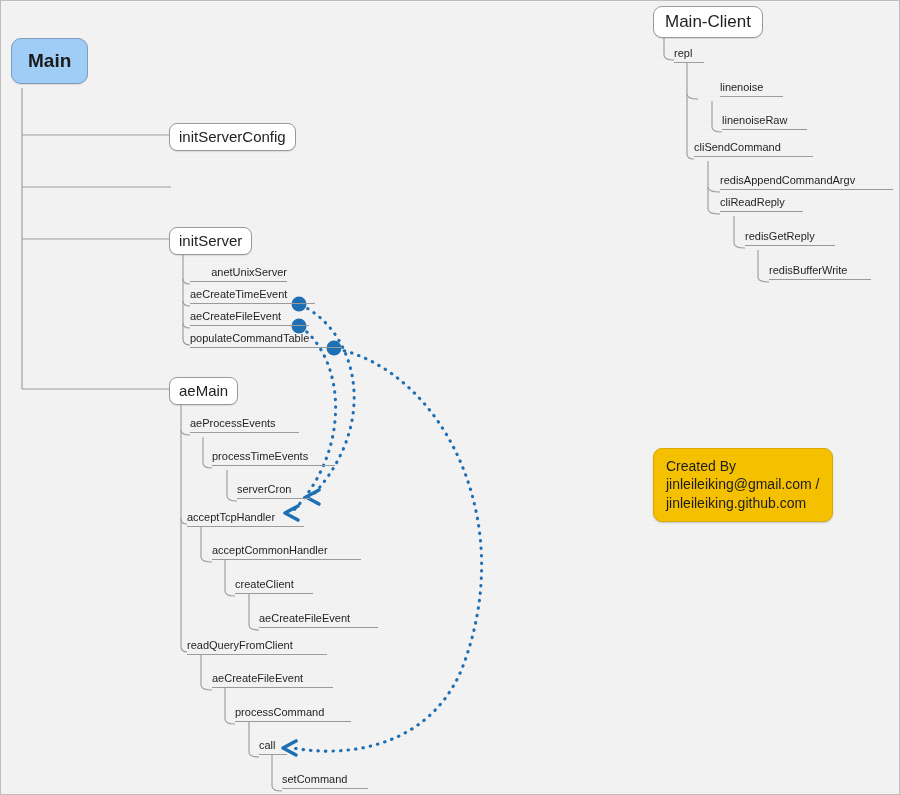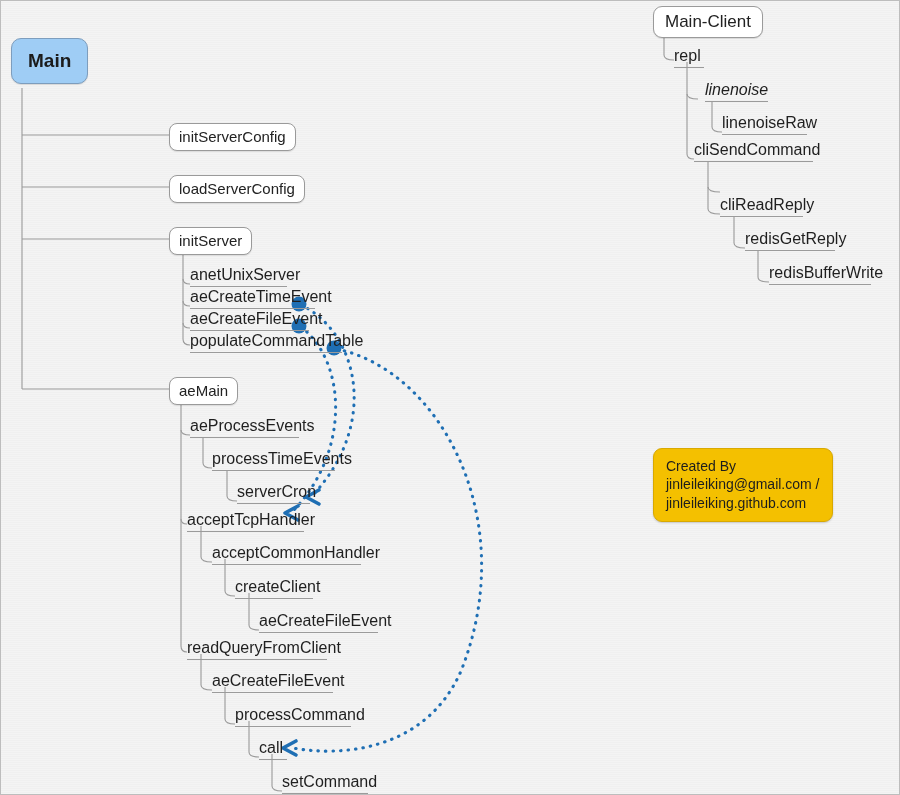--- a/index.html
+++ b/index.html
@@ -51,21 +51,21 @@
     color:#1b1b1b;
   }
   .node-box.root-plain{
     font-size:17px;
     padding:6px 11px 7px 11px;
     border-radius:9px;
   }
   
   .node-text{
     position:absolute;
-    font-size:16px;
+    font-size:11px;
     line-height:1;
     color:#1f1f1f;
     white-space:nowrap;
     padding-bottom:3px;
     border-bottom:1px solid #9b9b9b;
   }
   
   .note{
     position:absolute;
     background:#f4c000;
@@ -162,21 +162,20 @@
     <g stroke="#1f6fb4" stroke-width="3.6" fill="none" stroke-linecap="round" stroke-linejoin="round">
       <path d="M318,489 L305,496 L318,503"></path>
       <path d="M297,505 L284,512 L297,519"></path>
       <path d="M295,740 L282,747 L295,754"></path>
     </g>
   </svg>
 
   <div class="node-box" style="left:168px;top:122px;">initServerConfig</div>
 
   <div class="node-box root" style="left:10px;top:37px;">Main</div>
-  <div class="node-box" style="left:168px;top:174px;">loadServerConfig</div>
   <div class="node-box" style="left:168px;top:226px;">initServer</div>
 
   <div class="node-text" style="left:189px;top:266px;width:97px;text-align:right;">anetUnixServer</div>
   <div class="node-text" style="left:189px;top:288px;width:125px;">aeCreateTimeEvent</div>
   <div class="node-text" style="left:189px;top:310px;width:119px;">aeCreateFileEvent</div>
   <div class="node-text" style="left:189px;top:332px;width:152px;">populateCommandTable</div>
 
   <div class="node-box" style="left:168px;top:376px;">aeMain</div>
 
   <div class="node-text" style="left:189px;top:417px;width:109px;">aeProcessEvents</div>
@@ -188,23 +187,24 @@
   <div class="node-text" style="left:258px;top:612px;width:119px;">aeCreateFileEvent</div>
   <div class="node-text" style="left:186px;top:639px;width:140px;">readQueryFromClient</div>
   <div class="node-text" style="left:211px;top:672px;width:121px;">aeCreateFileEvent</div>
   <div class="node-text" style="left:234px;top:706px;width:116px;">processCommand</div>
   <div class="node-text" style="left:258px;top:739px;width:28px;">call</div>
   <div class="node-text" style="left:281px;top:773px;width:86px;">setCommand</div>
 
   <div class="node-box root-plain" style="left:652px;top:5px;">Main-Client</div>
 
   <div class="node-text" style="left:673px;top:47px;width:30px;">repl</div>
-  <div class="node-text" style="left:704px;top:81px;width:63px;font-style:italic;">linenoise</div>
+  <div class="node-text" style="left:719px;top:81px;width:63px;">linenoise</div>
   <div class="node-text" style="left:721px;top:114px;width:85px;">linenoiseRaw</div>
   <div class="node-text" style="left:693px;top:141px;width:119px;">cliSendCommand</div>
+  <div class="node-text" style="left:719px;top:174px;width:173px;">redisAppendCommandArgv</div>
   <div class="node-text" style="left:719px;top:196px;width:83px;">cliReadReply</div>
   <div class="node-text" style="left:744px;top:230px;width:90px;">redisGetReply</div>
   <div class="node-text" style="left:768px;top:264px;width:102px;">redisBufferWrite</div>
 
   <div class="note" style="left:652px;top:411px;">Created By
 jinleileiking@gmail.com /
 jinleileiking.github.com</div>
 
 </div>
 

